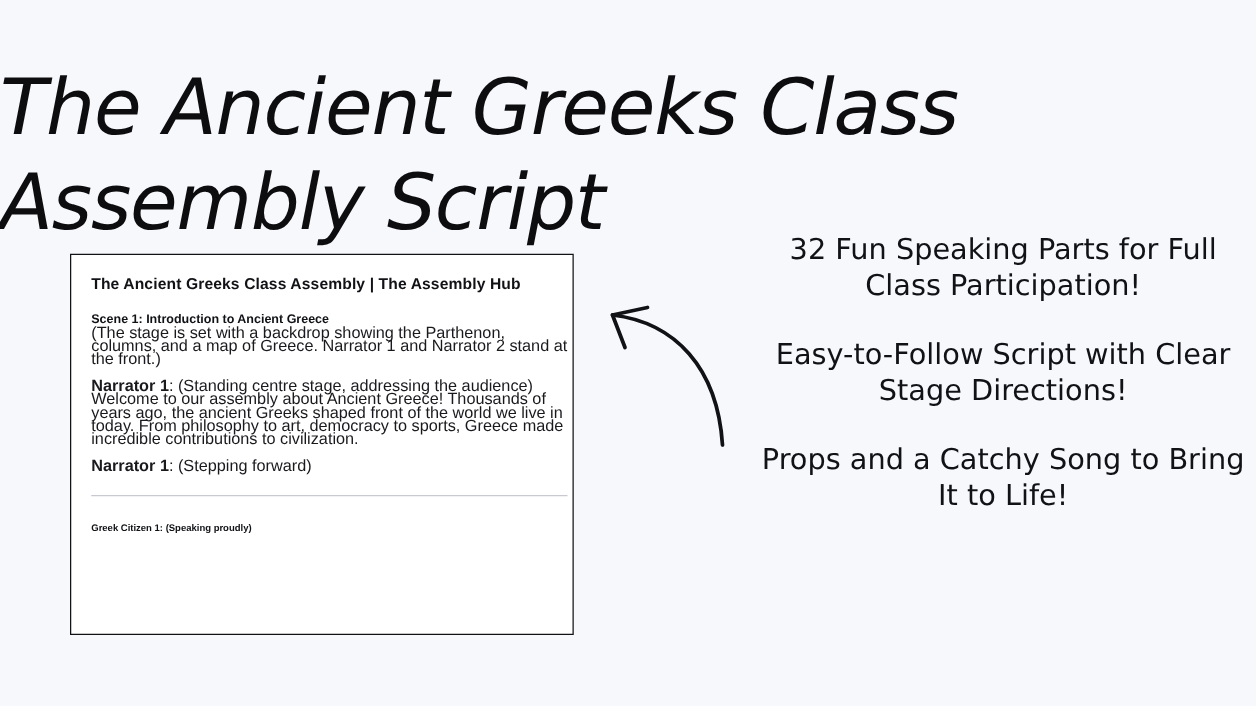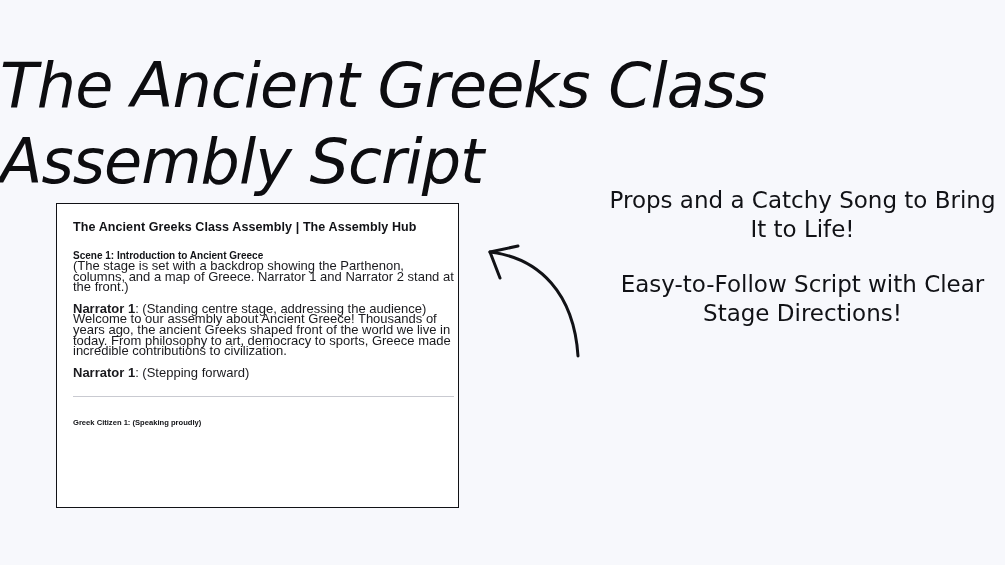--- a/index.html
+++ b/index.html
@@ -153,17 +153,18 @@
   </div>
 
   <div class="arrow-wrap">
     <svg width="120" height="130" viewBox="0 0 120 130" xmlns="http://www.w3.org/2000/svg">
       <path d="M12 20 C 62 26, 96 62, 100 124" fill="none" stroke="#111216" stroke-width="3" stroke-linecap="round"></path>
       <path d="M12 20 L 40 14 M12 20 L 22 46" fill="none" stroke="#111216" stroke-width="3" stroke-linecap="round"></path>
     </svg>
   </div>
 
   <div class="right-col">
+    <div class="feature">32 Fun Speaking Parts for Full Class Participation!</div>
+    <div class="feature">Easy-to-Follow Script with Clear Stage Directions!</div>
     <div class="feature">Props and a Catchy Song to Bring It to Life!</div>
-    <div class="feature">Easy-to-Follow Script with Clear Stage Directions!</div>
   </div>
 
 </div>
 
 </body></html>

